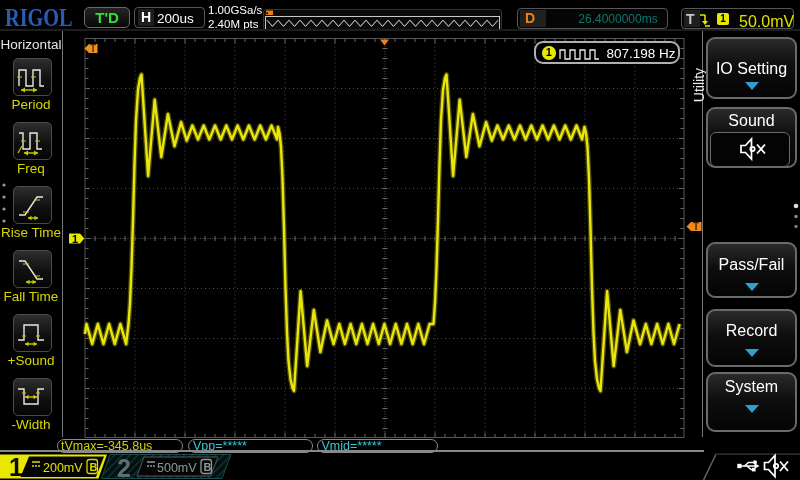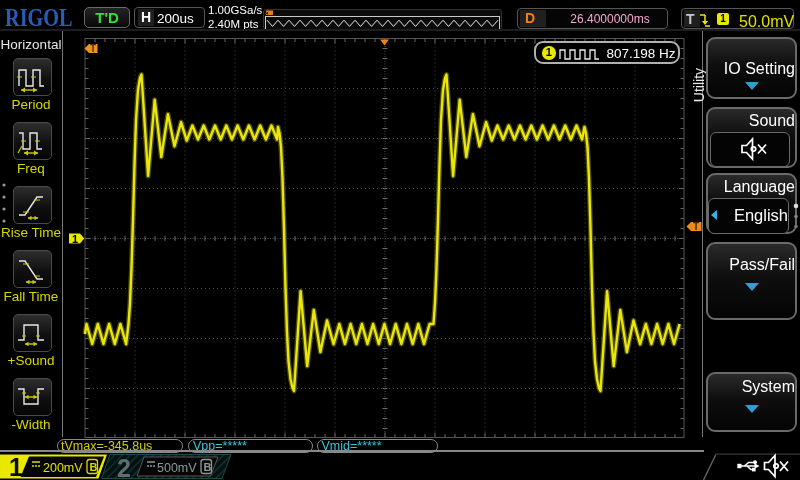--- a/index.html
+++ b/index.html
@@ -1,18 +1,18 @@
 <!DOCTYPE html>
 <html><head><meta charset="utf-8"><style>
 *{margin:0;padding:0;box-sizing:border-box}
 html,body{width:800px;height:480px;background:#000;overflow:hidden;font-family:"Liberation Sans",sans-serif;}
 .abs{position:absolute}
 #stage{position:relative;width:800px;height:480px;background:#000}
 .btn{position:absolute;left:706px;width:91px;border:2px solid #6a6a6a;border-radius:9px;
- background:linear-gradient(#2a2a2a,#0e0e0e 45%,#040404);color:#fff;text-align:right}
+ background:linear-gradient(#2a2a2a,#0e0e0e 45%,#040404);color:#fff;text-align:center}
 .tri-d{width:0;height:0;border-left:7px solid transparent;border-right:7px solid transparent;border-top:8px solid #2f9fd0;margin:0 auto}
 .cap{position:absolute;top:439px;height:14px;background:#000;border:1px solid #8a8a8a;border-radius:7px;font-size:12.5px;line-height:12px;white-space:nowrap}
 .menu-lab{position:absolute;width:62px;text-align:center;color:#d8d800;font-size:13.5px}
 .icobox{position:absolute;left:13px;width:39px;height:38px;border:1px solid #4a4a4a;border-radius:5px;background:linear-gradient(#2e2e2e,#101010 55%,#060606)}
 </style></head><body>
 <div id="stage">
 
 <div class="abs" style="left:5px;top:3px;color:#2b5cb4;font-family:'Liberation Serif',serif;font-weight:bold;font-size:26px;transform:scaleX(0.78);transform-origin:left center">RIGOL</div>
 <div class="abs" style="left:84px;top:7px;width:46px;height:21px;border:1px solid #6a6a6a;border-radius:5px;background:linear-gradient(#242424,#080808);color:#35e035;font-weight:bold;font-size:15px;text-align:center;line-height:20px">T'D</div>
 <div class="abs" style="left:134px;top:7px;width:71px;height:21px;border:1px solid #565656;border-radius:4px;background:#050505">
@@ -22,21 +22,21 @@
 <div class="abs" style="left:208px;top:3px;color:#fff;font-size:11.5px;line-height:14px">1.00GSa/s<br>2.40M pts</div>
 <div class="abs" style="left:263px;top:9px;width:239px;height:21px;border:1px solid #333;border-radius:3px;background:#0b0b0b"></div>
 <svg class="abs" style="left:0;top:0" width="800" height="36">
   <polyline points="267.0,20.2 272.5,26.4 278.0,20.2 283.5,26.4 289.0,20.2 294.5,26.4 300.0,20.2 305.5,26.4 311.0,20.2 316.5,26.4 322.0,20.2 327.5,26.4 333.0,20.2 338.5,26.4 344.0,20.2 349.5,26.4 355.0,20.2 360.5,26.4 366.0,20.2 371.5,26.4 377.0,20.2 382.5,26.4 388.0,20.2 393.5,26.4 399.0,20.2 404.5,26.4 410.0,20.2 415.5,26.4 421.0,20.2 426.5,26.4 432.0,20.2 437.5,26.4 443.0,20.2 448.5,26.4 454.0,20.2 459.5,26.4 465.0,20.2 470.5,26.4 476.0,20.2 481.5,26.4 487.0,20.2 492.5,26.4 498.0,20.2" fill="none" stroke="#e8e8e8" stroke-width="1"></polyline>
   <rect x="265.5" y="16.5" width="234" height="13" fill="none" stroke="#c8c8c8" stroke-width="1"></rect>
   <path d="M266,10.5 h7 v4.5 h-7 z M268,12 l-3,1.2 3,1.2 z" fill="#e87d1a"></path>
 </svg>
 <div class="abs" style="left:517px;top:7.5px;width:151px;height:21px;border:1px solid #565656;border-radius:4px;background:#050505">
   <span class="abs" style="left:2px;top:1px;width:26px;height:17px;background:#202020"></span>
   <span class="abs" style="left:7px;top:1px;color:#f08018;font-weight:bold;font-size:14px">D</span>
-  <span class="abs" style="left:40px;top:3px;width:104px;color:#f9a8d4;font-size:12px;text-align:center">26.4000000ms</span>
+  <span class="abs" style="left:48px;top:3px;width:104px;color:#0f766e;font-size:12px;text-align:center">26.4000000ms</span>
 </div>
 <div class="abs" style="left:681px;top:7.5px;width:113px;height:21px;border:1px solid #565656;border-radius:4px;background:#050505">
   <span class="abs" style="left:2px;top:1px;width:16px;height:17px;background:#1f1f1f"></span>
   <span class="abs" style="left:4px;top:2px;color:#c8c8c8;font-weight:bold;font-size:14px">T</span>
   <svg class="abs" style="left:16px;top:2px" width="18" height="17">
         <path d="M2,4 h5 M7,4 v7.5 M7,15 h5" stroke="#e8e800" stroke-width="1.5" fill="none"></path>
         <path d="M7,14 l-3,-4 h6 z" fill="#e8e800"></path>
       </svg>
   <span class="abs" style="left:35px;top:4.5px;width:12px;height:11.5px;background:#e8e800;border-radius:2px;color:#000;font-weight:bold;font-size:10px;text-align:center;line-height:12px">1</span>
   <span class="abs" style="left:57px;top:4.5px;width:44px;color:#e0e000;font-size:16px;text-align:right">50.0mV</span>
@@ -157,28 +157,26 @@
   <div style="margin:2px 0 0 1.5px;width:80px;height:35px;border:1.5px solid #6a6a6a;border-radius:6px;background:#040404">
   <svg width="77" height="32">
           <g stroke="#fff" stroke-width="1.7" fill="none">
             <path d="M30,12.5 h4.5 l6,-6.5 v20 l-6,-6.5 h-4.5 z"></path>
             <circle cx="41.5" cy="16" r="2.2"></circle>
             <path d="M46,11.5 l8,9 M54,11.5 l-8,9"></path>
           </g>
         </svg>
   </div>
     </div>
-<div class="btn" style="top:173px;height:61px">
-      <div style="margin-top:3px;font-size:16px">Language</div>
-  <div style="position:relative;margin:2px 0 0 0;width:81px;height:36px;border:1.5px solid #6a6a6a;border-radius:6px;background:#040404;line-height:33px;font-size:16.5px">English
-  <span style="position:absolute;left:2px;top:11px;width:0;height:0;border-top:5.5px solid transparent;border-bottom:5.5px solid transparent;border-right:6.5px solid #35b5e5"></span>
-  </div>
-    </div>
-<div class="btn" style="top:242px;height:78px">
+<div class="btn" style="top:242px;height:56px">
       <div style="margin-top:12px;font-size:16px">Pass/Fail</div>
+      <div class="tri-d" style="margin-top:9px"></div>
+    </div>
+<div class="btn" style="top:309px;height:58px">
+      <div style="margin-top:11px;font-size:16px">Record</div>
       <div class="tri-d" style="margin-top:9px"></div>
     </div>
 <div class="btn" style="top:372px;height:60px">
       <div style="margin-top:4px;font-size:16px">System</div>
       <div class="tri-d" style="margin-top:9px"></div>
     </div>
 <svg class="abs" style="left:790px;top:199px" width="10" height="40">
 <circle cx="6" cy="7" r="2.3" fill="#ddd"></circle>
       <circle cx="6" cy="17.5" r="1.8" fill="#888"></circle>
       <circle cx="6" cy="27.5" r="1.8" fill="#777"></circle>

